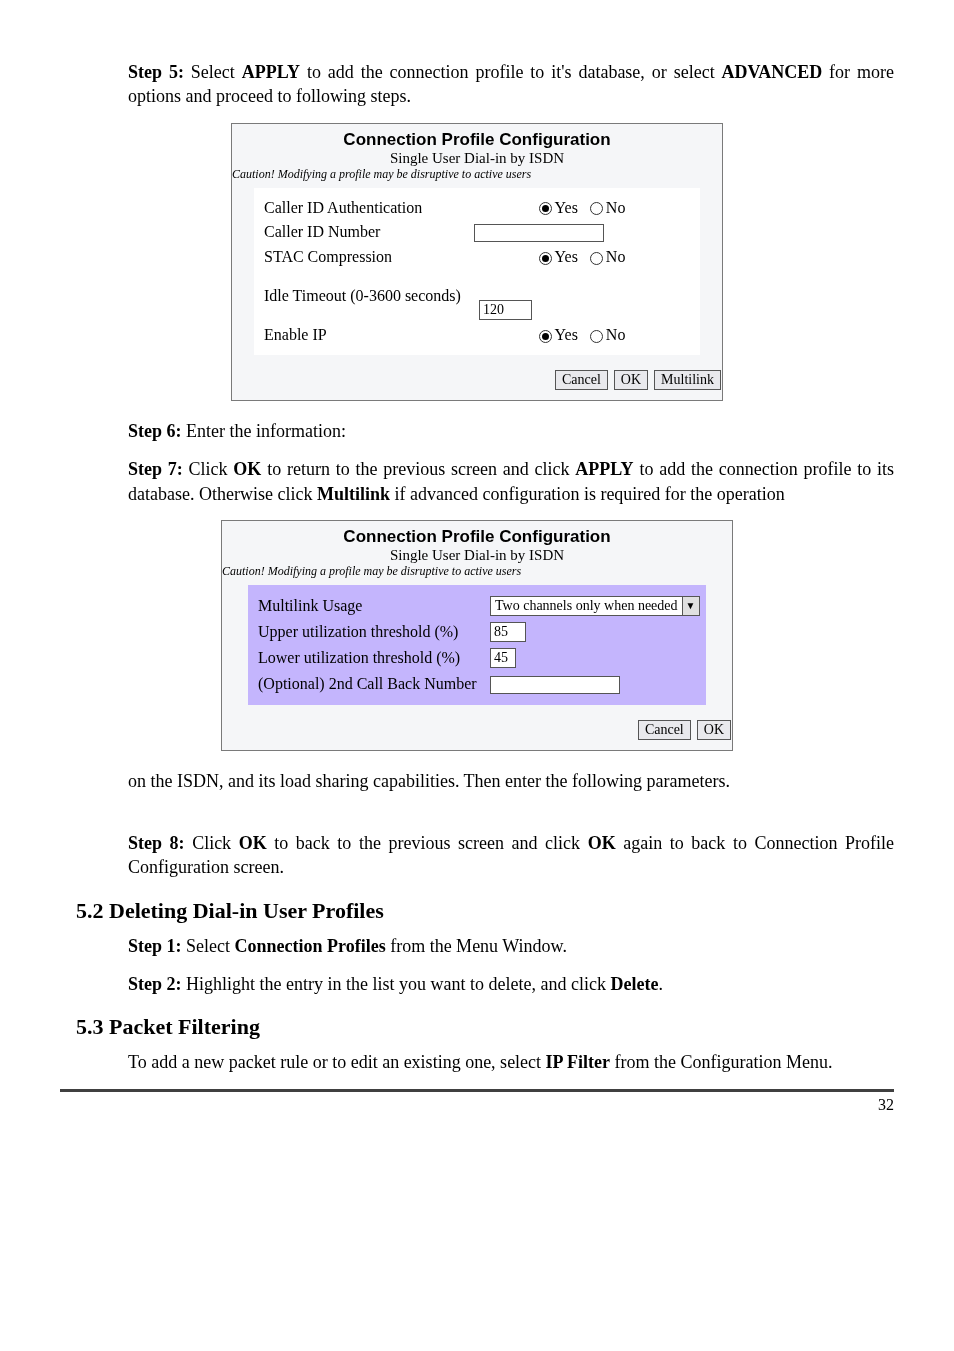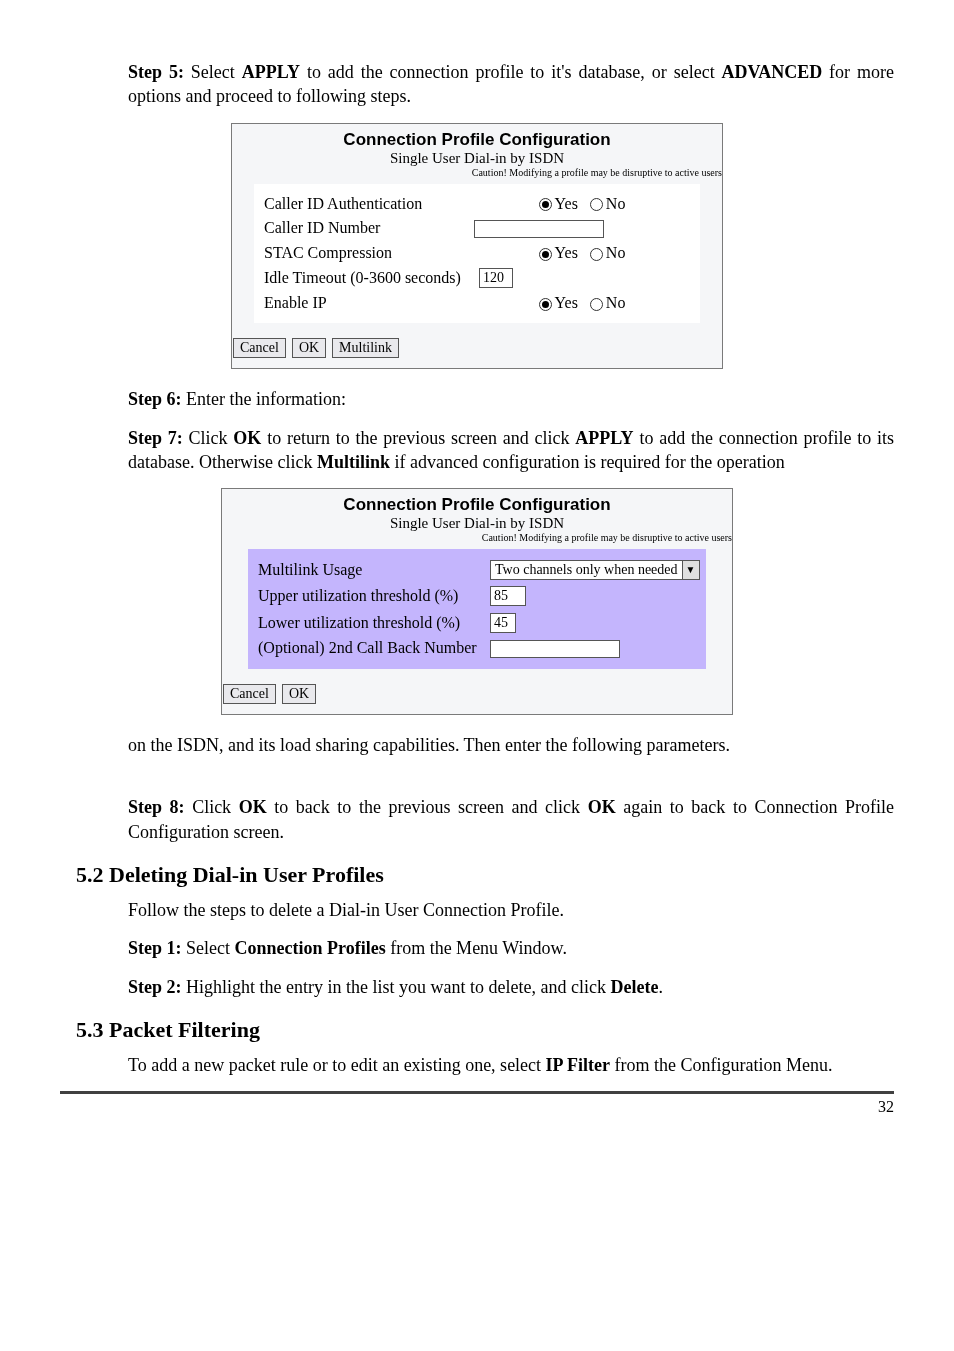--- a/index.html
+++ b/index.html
@@ -51,23 +51,24 @@
     font-size: 17px;
     font-weight: bold;
     padding-top: 6px;
   }
   .fig-sub {
     text-align: center;
     font-family: "Times New Roman", Times, serif;
     font-size: 15px;
   }
   .fig-caution {
-    text-align: right;
-    font-family: "Times New Roman", Times, serif;
-    font-size: 10px;
+    text-align: left;
+    font-family: "Times New Roman", Times, serif;
+    font-size: 12px;
+    font-style: italic;
     padding-bottom: 6px;
   }
   .fig-body {
     margin: 0 22px 10px 22px;
     background: #fff;
     padding: 8px 10px;
   }
   .fig-body-alt {
     margin: 0 26px 10px 26px;
     background: #c4b5fd;
@@ -134,21 +135,21 @@
   .selectish .sel-text { padding-right: 4px; }
   .selectish .sel-arrow {
     width: 16px; height: 18px;
     border-left: 1px solid #555;
     display: flex; align-items: center; justify-content: center;
     font-size: 10px;
     background: #e0e0e0;
   }
 
   .fig-buttons {
-    text-align: left;
+    text-align: right;
     padding: 5px 0 10px 0;
   }
   .btn {
     display: inline-block;
     font-family: "Times New Roman", serif;
     font-size: 14px;
     padding: 1px 6px;
     border: 1px solid #555;
     background: #e9e9ed;
     margin: 0 1px;
@@ -194,21 +195,21 @@
       <div class="row">
         <div class="label">STAC Compression</div>
         <div class="ctrl radio-pair">
           <span class="radio checked"></span><span>Yes</span>
           &nbsp;&nbsp;<span class="radio"></span><span>No</span>
         </div>
       </div>
       <div class="row">
         <div class="label" style="flex:0 0 215px;">Idle Timeout (0-3600 seconds)</div>
         <div class="ctrl">
-          <span class="txtin" style="width:34px;">120</span>
+          <span class="txtin" style="width:53px;margin-top:28px;">120</span>
         </div>
       </div>
       <div class="row">
         <div class="label">Enable IP</div>
         <div class="ctrl radio-pair">
           <span class="radio checked"></span><span>Yes</span>
           &nbsp;&nbsp;<span class="radio"></span><span>No</span>
         </div>
       </div>
     </div>
@@ -271,21 +272,20 @@
 
   <p class="para para-indent">on the ISDN, and its load sharing capabilities. Then enter the following parameters.</p>
 
   <div style="height:24px;"></div>
 
   <p class="para para-indent">
     <span class="bold">Step 8:</span><span> Click </span><span class="bold">OK</span><span> to back to the previous screen and click </span><span class="bold">OK</span><span> again to back to Connection Profile Configuration screen.</span>
   </p>
 
   <div class="section-heading">5.2 Deleting Dial-in User Profiles</div>
-  <p class="para para-indent">Follow the steps to delete a Dial-in User Connection Profile.</p>
   <p class="para para-indent">
     <span class="bold">Step 1:</span><span> Select </span><span class="bold">Connection Profiles</span><span> from the Menu Window.</span>
   </p>
   <p class="para para-indent">
     <span class="bold">Step 2:</span><span> Highlight the entry in the list you want to delete, and click </span><span class="bold">Delete</span><span>.</span>
   </p>
 
   <div class="section-heading">5.3 Packet Filtering</div>
   <p class="para para-indent">
     <span>To add a new packet rule or to edit an existing one, select </span><span class="bold">IP Filter</span><span> from the Configuration Menu.</span>

